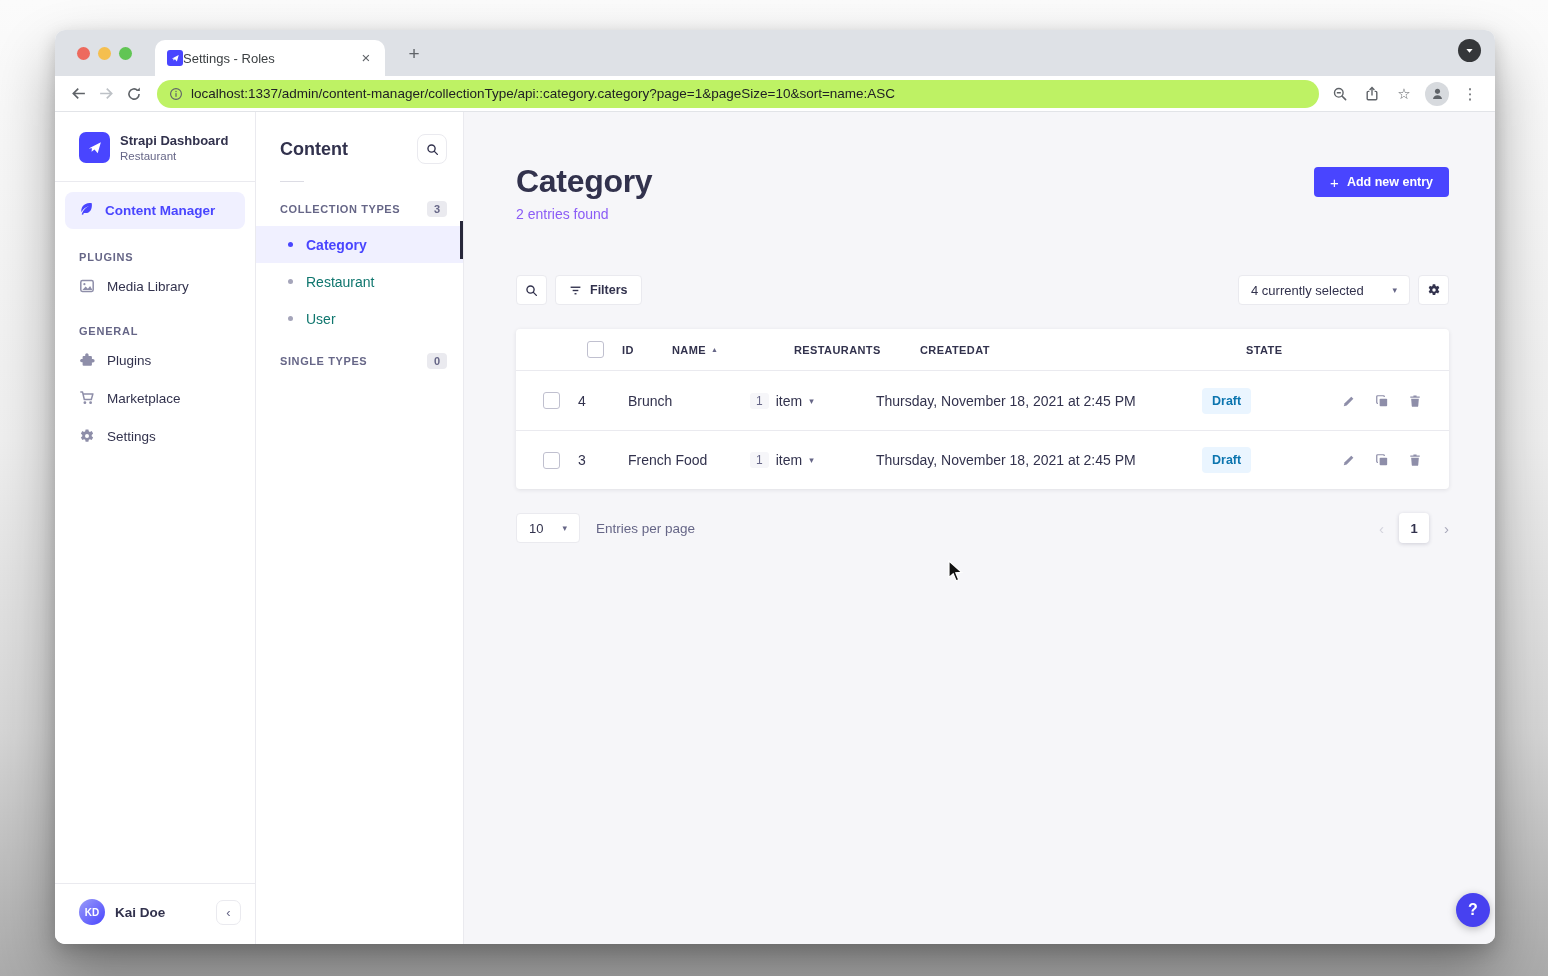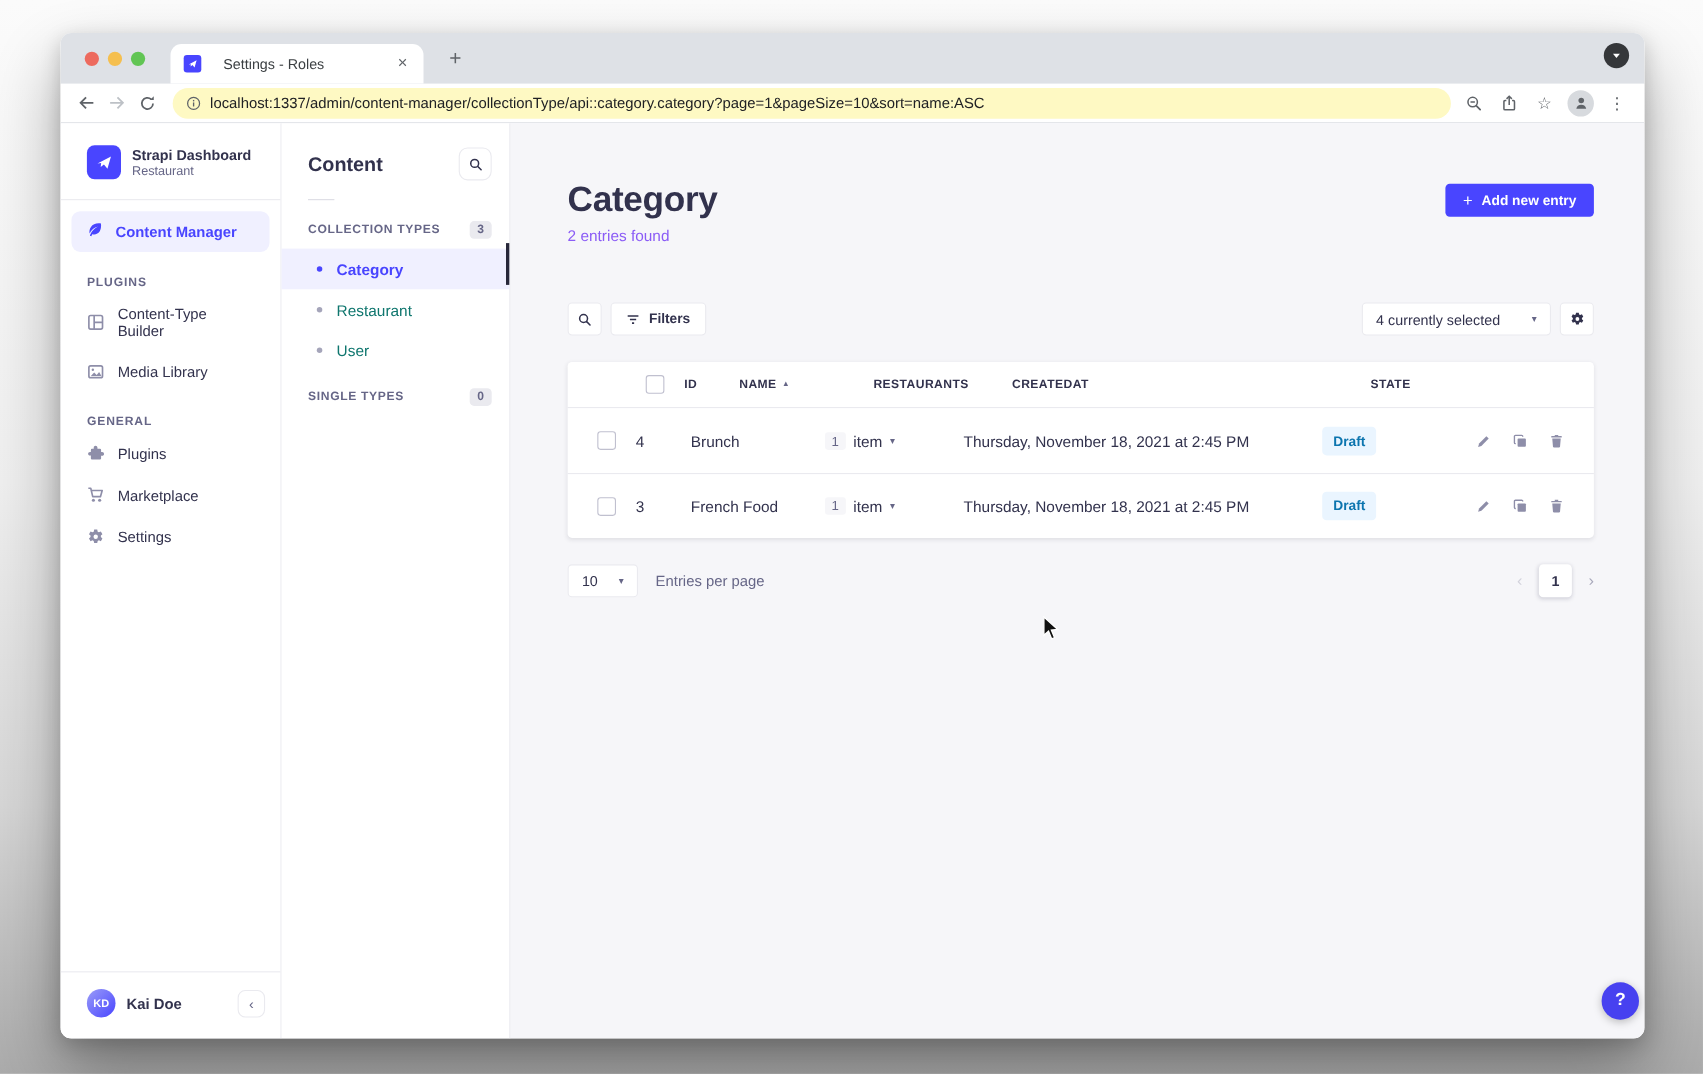--- a/index.html
+++ b/index.html
@@ -10,36 +10,36 @@
   
   .window { position:absolute; left:55px; top:30px; width:1440px; height:914px;
     border-radius:10px; overflow:hidden; background:#fff; display:flex; flex-direction:column;
     box-shadow:0 30px 60px rgba(0,0,0,.32), 0 6px 18px rgba(0,0,0,.18); }
 
   .tabstrip { position:relative; height:46px; background:#dee1e6; flex:none; }
   .traffic { position:absolute; left:22px; top:17px; display:flex; gap:8px; }
   .dot { width:13px; height:13px; border-radius:50%; }
   .dot.r { background:#ed6a5e; } .dot.y { background:#f5bf4f; } .dot.g { background:#61c554; }
   .tab { position:absolute; left:100px; bottom:0; width:230px; height:36px; background:#fff;
-    border-radius:10px 10px 0 0; display:flex; align-items:center; padding:0 10px 0 12px; gap:20px; }
+    border-radius:10px 10px 0 0; display:flex; align-items:center; padding:0 10px 0 12px; gap:0; }
   .favicon { width:16px; height:16px; border-radius:3px; background:#4945ff; flex:none;
     display:grid; place-items:center; }
   .tab-title { font-size:13px; color:#3c4043; flex:1; white-space:nowrap; overflow:hidden; }
   .tab-close { font-size:15px; color:#5f6368; width:18px; height:18px; line-height:17px;
     text-align:center; border-radius:50%; cursor:default; }
   .newtab { position:absolute; left:346px; top:11px; width:26px; height:26px; font-size:19px;
     color:#5f6368; text-align:center; line-height:25px; border-radius:50%; }
   .tab-indicator { position:absolute; right:14px; top:9px; width:23px; height:23px; border-radius:50%;
     background:#35373a; color:#fff; font-size:10px; display:grid; place-items:center; }
 
   .toolbar { height:36px; background:#fff; display:flex; align-items:center; padding:0 10px;
     gap:2px; flex:none; border-bottom:1px solid #e2e4e8; }
   .navbtn { width:26px; height:26px; display:grid; place-items:center; color:#5f6368; }
   .navbtn.disabled { color:#bdc1c6; }
-  .urlpill { flex:1; height:28px; background:#fef9c3; border-radius:14px; display:flex;
+  .urlpill { flex:1; height:28px; background:#bef264; border-radius:14px; display:flex;
     align-items:center; gap:8px; padding:0 12px; margin:0 8px; min-width:0; }
   .url-text { font-size:13.5px; color:#202124; white-space:nowrap; overflow:hidden; }
   .chrome-right { display:flex; align-items:center; gap:10px; padding-right:4px; }
   .cicon { width:22px; height:22px; display:grid; place-items:center; color:#5f6368; font-size:15px; }
   .avatar-chrome { width:24px; height:24px; border-radius:50%; background:#d7dade; display:grid; place-items:center; }
 
   
   .app { flex:1; display:flex; background:#f6f6f9; position:relative; overflow:hidden; }
 
   
@@ -236,30 +236,20 @@
               <path d="M13.8 2.2c-4-.7-7.3.6-9.1 3.1-1.3 1.8-1.7 4.2-1.2 6C4.9 8 7.7 5.9 11 5c-3 1.5-5.4 3.8-6.8 6.9-.2.5-.4 1.1-.5 1.5l1.4.4c.2-.6.4-1.3.7-1.9.6.1 1.3.2 1.8.2 4.3 0 6.9-4 6.2-9.9z" fill="#4945ff"></path>
             </svg>
         </span>
         <span>Content Manager</span>
       </div>
 
       <div class="sec-label">PLUGINS</div>
       <div class="nav-item">
         <span class="ic">
           <svg width="16" height="16" viewBox="0 0 16 16">
-              <rect x="1.8" y="1.8" width="12.4" height="12.4" rx="1.6" fill="none" stroke="currentColor" stroke-width="1.5"></rect>
-              <line x1="6.6" y1="1.8" x2="6.6" y2="14.2" stroke="currentColor" stroke-width="1.5"></line>
-              <line x1="6.6" y1="8" x2="14.2" y2="8" stroke="currentColor" stroke-width="1.5"></line>
-            </svg>
-        </span>
-        <span>Content-Type Builder</span>
-      </div>
-      <div class="nav-item">
-        <span class="ic">
-          <svg width="16" height="16" viewBox="0 0 16 16">
               <rect x="1.8" y="2.6" width="12.4" height="10.8" rx="1.6" fill="none" stroke="currentColor" stroke-width="1.5"></rect>
               <circle cx="5.4" cy="6.2" r="1.1" fill="currentColor"></circle>
               <path d="M3.4 12.1 6.6 8.6l2.3 2.2 2.2-2.7 2.3 4z" fill="currentColor"></path>
             </svg>
         </span>
         <span>Media Library</span>
       </div>
 
       <div class="sec-label">GENERAL</div>
       <div class="nav-item">

